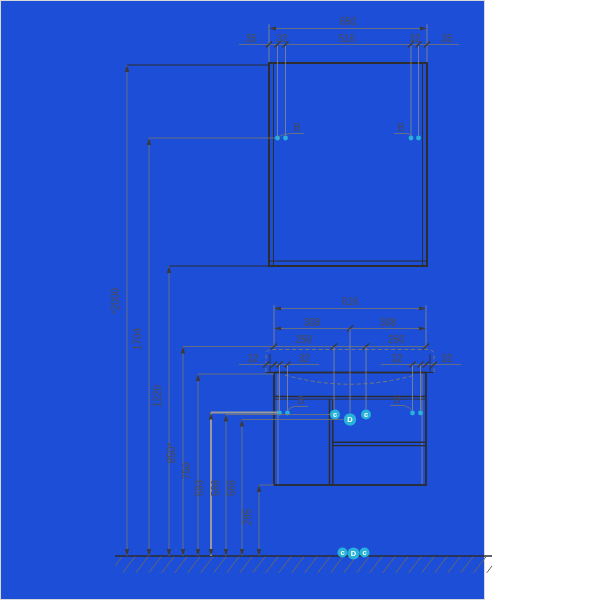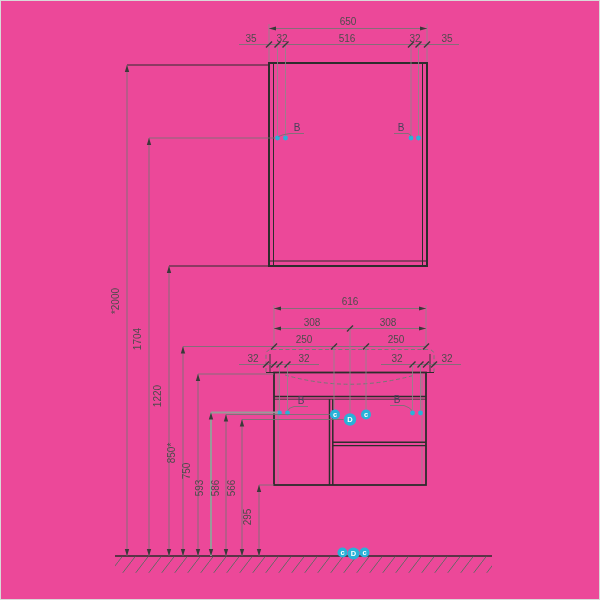--- a/index.html
+++ b/index.html
@@ -1,18 +1,18 @@
 <!DOCTYPE html>
 <html><head>
 <meta charset="utf-8">
 <style>
   html,body{margin:0;padding:0;background:#fff;}
   .canvas{
-    position:relative;width:600px;height:600px;box-sizing:border-box;
-    background:#ec4899;border:1px solid #d9d9d9;
+    position:relative;width:485px;height:600px;box-sizing:border-box;
+    background:#1d4ed8;border:1px solid #d9d9d9;
     font-family:"Liberation Sans", sans-serif;
   }
   svg{display:block;}
   text{font-family:"Liberation Sans", sans-serif;fill:#4c4c4c;}
   .dim-txt{font-size:10px;}
   .callout-txt{font-size:10px;fill:#44445a;}
   .badge-txt{font-size:7.5px;font-weight:bold;fill:#ffffff;}
   .obj{stroke:#2d2d2d;fill:none;}
   .dim{stroke:#747474;stroke-width:0.85;fill:none;}
   .ext{stroke:#8a8a8a;stroke-width:0.8;fill:none;}

